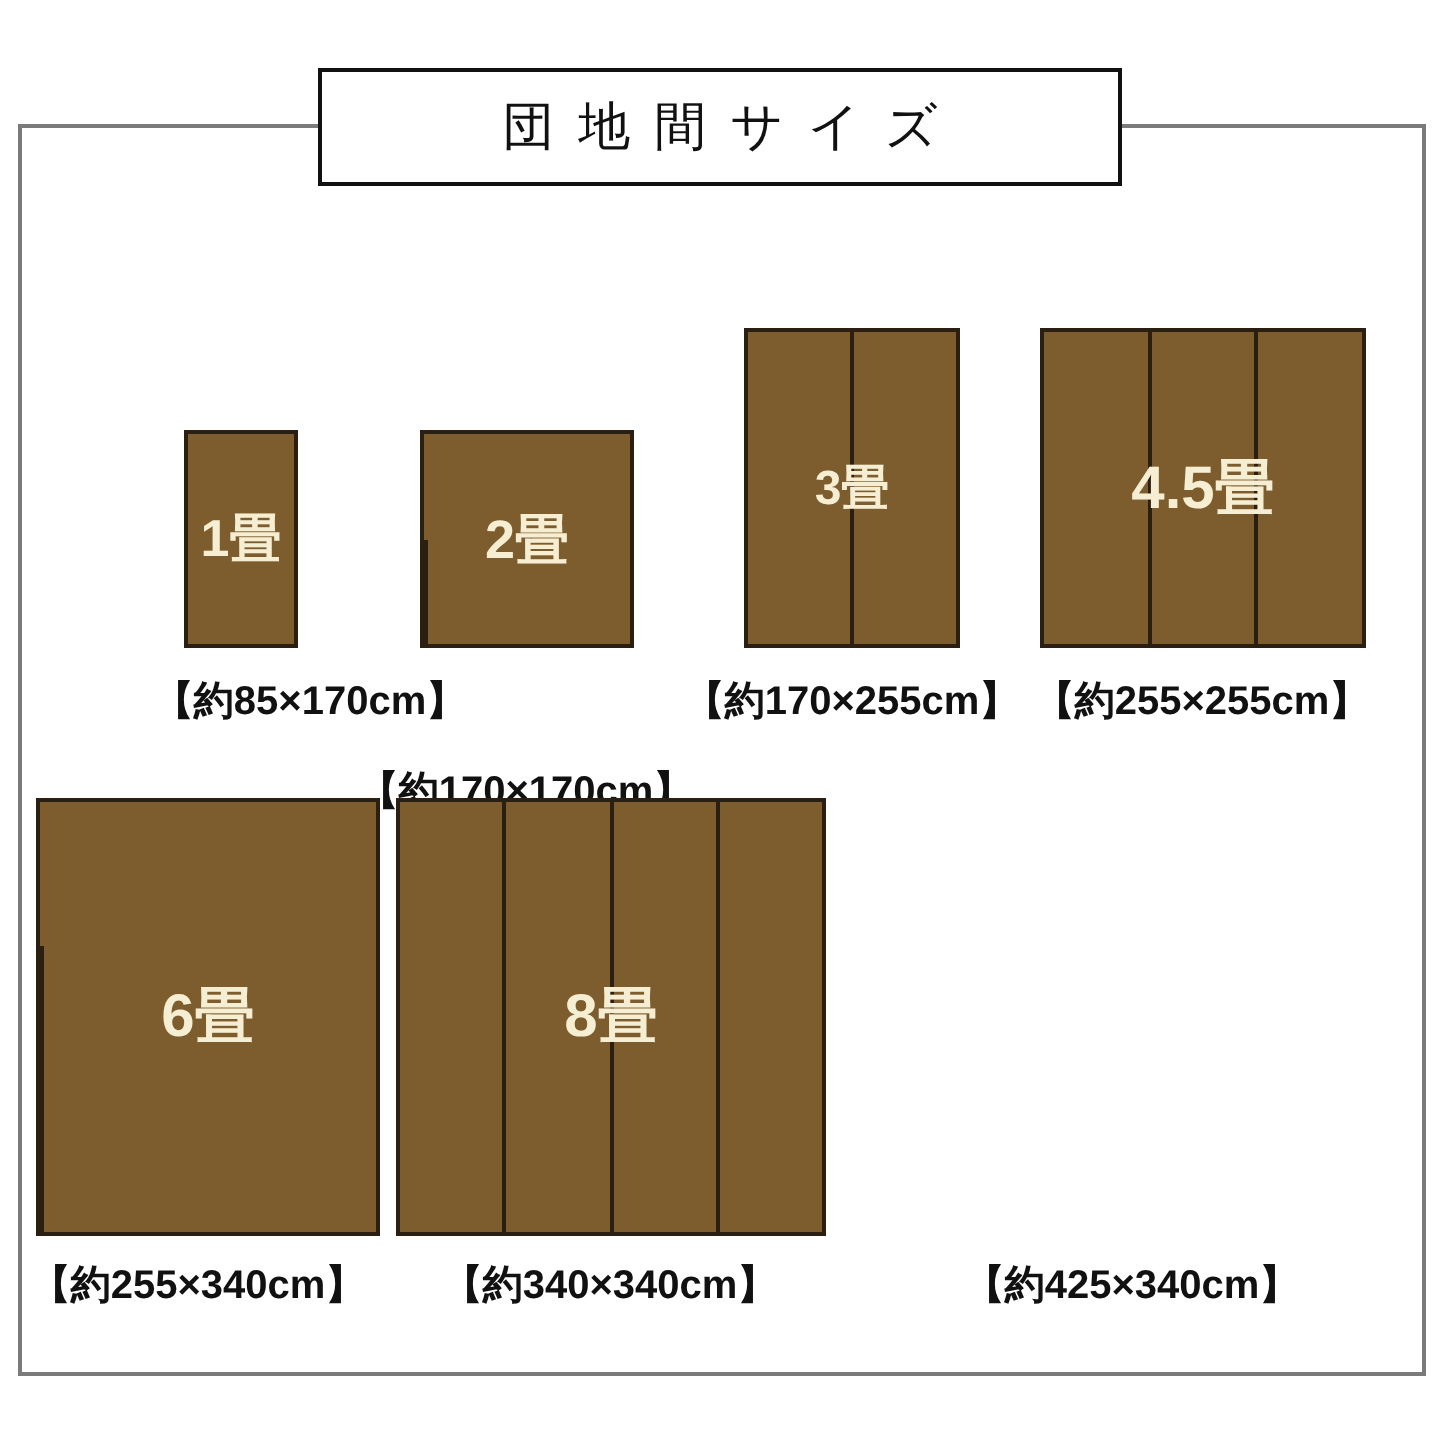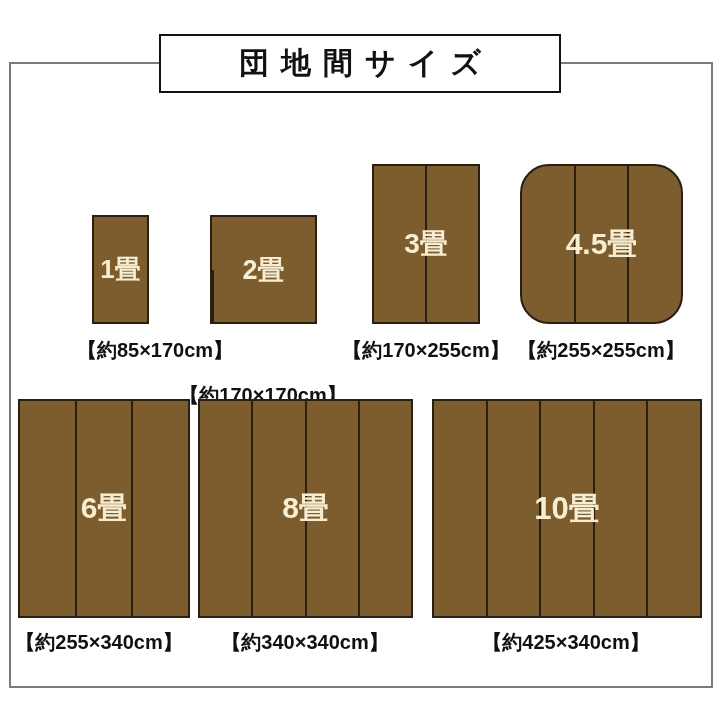--- a/index.html
+++ b/index.html
@@ -36,22 +36,22 @@
     width: 402px;
     height: 59px;
     background: #ffffff;
     border: 2px solid var(--title-border);
     display: flex;
     align-items: center;
     justify-content: center;
     z-index: 3;
   }
   .title-box .title-text {
-    font-size: 30px;
-    font-weight: bold;
+    font-size: 26px;
+    font-weight: normal;
     color: var(--text);
     letter-spacing: 12px;
     text-indent: 12px;
     white-space: nowrap;
   }
 
   .note {
     position: absolute;
     left: 45px;
     top: 134px;
@@ -93,24 +93,24 @@
     white-space: nowrap;
     z-index: 2;
   }
 
   
   .mat-1   { left: 92px;  top: 215px; width: 57px;  height: 109px; }
   .mat-1 .jo-label  { font-size: 26px; }
   .mat-2   { left: 210px; top: 215px; width: 107px; height: 109px; flex-direction: column; }
   .mat-2 .jo-label  { font-size: 27px; }
   .mat-3   { left: 372px; top: 164px; width: 108px; height: 160px; }
-  .mat-3 .jo-label  { font-size: 28px; }
-  .mat-45  { left: 520px; top: 164px; width: 163px; height: 160px; border-radius: 29px; }
+  .mat-3 .jo-label  { font-size: 24px; }
+  .mat-45  { left: 520px; top: 164px; width: 163px; height: 160px; }
   .mat-45 .jo-label { font-size: 30px; }
-  .mat-6   { left: 18px;  top: 399px; width: 172px; height: 219px; }
+  .mat-6   { left: 18px;  top: 399px; width: 172px; height: 219px; flex-direction: column; }
   .mat-6 .jo-label  { font-size: 30px; }
   .mat-8   { left: 198px; top: 399px; width: 215px; height: 219px; }
   .mat-8 .jo-label  { font-size: 30px; }
   .mat-10  { left: 432px; top: 399px; width: 270px; height: 219px; }
   .mat-10 .jo-label { font-size: 31px; }
 
   .cap-1  { left: 107px; top: 337px; margin-left: 48px; }
   .cap-2  { left: 263px; top: 337px; margin-top: 45px; }
   .cap-3  { left: 426px; top: 337px; }
   .cap-45 { left: 601px; top: 337px; }
@@ -168,23 +168,15 @@
 
   <div class="mat mat-8">
     <div class="panel"></div>
     <div class="panel"></div>
     <div class="panel"></div>
     <div class="panel"></div>
     <span class="jo-label">8畳</span>
   </div>
   <div class="caption cap-8">【約340×340cm】</div>
 
-  <div class="mat mat-10">
-    <div class="panel"></div>
-    <div class="panel"></div>
-    <div class="panel"></div>
-    <div class="panel"></div>
-    <div class="panel"></div>
-    <span class="jo-label">10畳</span>
-  </div>
   <div class="caption cap-10">【約425×340cm】</div>
 
 </div>
 
 </body></html>

